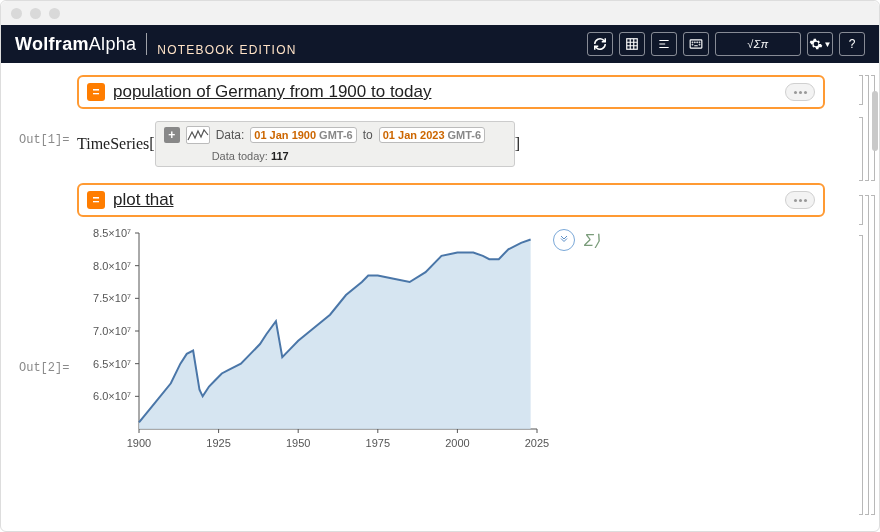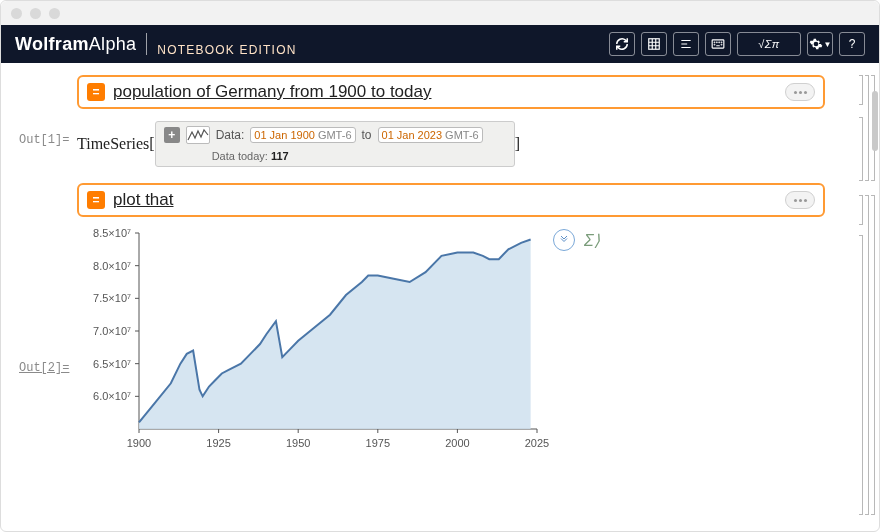--- a/index.html
+++ b/index.html
@@ -38,36 +38,36 @@
   .brand .bold { font-weight: 700; }
   .divider { width:1px; height:22px; background: rgba(255,255,255,0.6); margin: 0 10px; }
   .edition { font-size: 12px; letter-spacing: 1.2px; color: #ffe3c7; font-weight: 500; margin-top: 12px;}
   .header-spacer { flex: 1; }
   .header-btns { display:flex; gap:6px; align-items:center; }
   .hbtn {
     width: 26px; height: 24px; border:1px solid rgba(255,255,255,0.5);
     border-radius: 3px; display:flex; align-items:center; justify-content:center;
     color:#fff; font-size:12px; cursor:pointer;
   }
-  .hbtn.wide { width: 64px; font-size: 11px; font-style: italic; letter-spacing:0.5px;}
+  .hbtn.wide { width: 86px; font-size: 11px; font-style: italic; letter-spacing:0.5px;}
   .content {
     position: relative;
     padding: 12px 10px 0 10px;
     height: calc(532px - 24px - 38px);
   }
   .out-label {
     position:absolute;
     left: 18px;
     color:#8a8a8a;
     font-family: "Courier New", monospace;
     font-size: 12px;
     text-align: right;
   }
   .out1 { top: 70px; }
-  .out2 { top: 298px; text-decoration: underline; }
+  .out2 { top: 298px; }
   .input-cell {
     margin-left: 66px;
     margin-right: 44px;
     border: 2px solid #ff9a33;
     border-radius: 6px;
     background: #fff;
     display:flex;
     align-items:center;
     padding: 5px 8px;
     gap: 8px;
@@ -114,21 +114,21 @@
     display:flex;align-items:center;justify-content:center;font-size:12px;font-weight:bold;
     cursor:pointer;
   }
   .spark {
     width:24px;height:18px;border:1px solid #bbb;background:#fff;border-radius:2px;
     display:flex;align-items:center;justify-content:center;
   }
   .date-box {
     display:inline-flex; align-items:center; gap:3px;
     border:1px solid #bbb; background:#fff; border-radius:3px;
-    padding: 1px 3px; font-size:11px;
+    padding: 1px 3px; font-size:11px;font-weight:bold;
   }
   .date-box .date { color:#cc6600; }
   .date-box .tz { color:#888; }
   .ts-line2 { width:100%; font-size:11px; color:#666; padding-left:48px;}
   .ts-line2 b { color:#222; font-weight:600;}
   .chart-area {
     margin-left: 66px;
     margin-top: 8px;
     position: relative;
     width: 470px;

